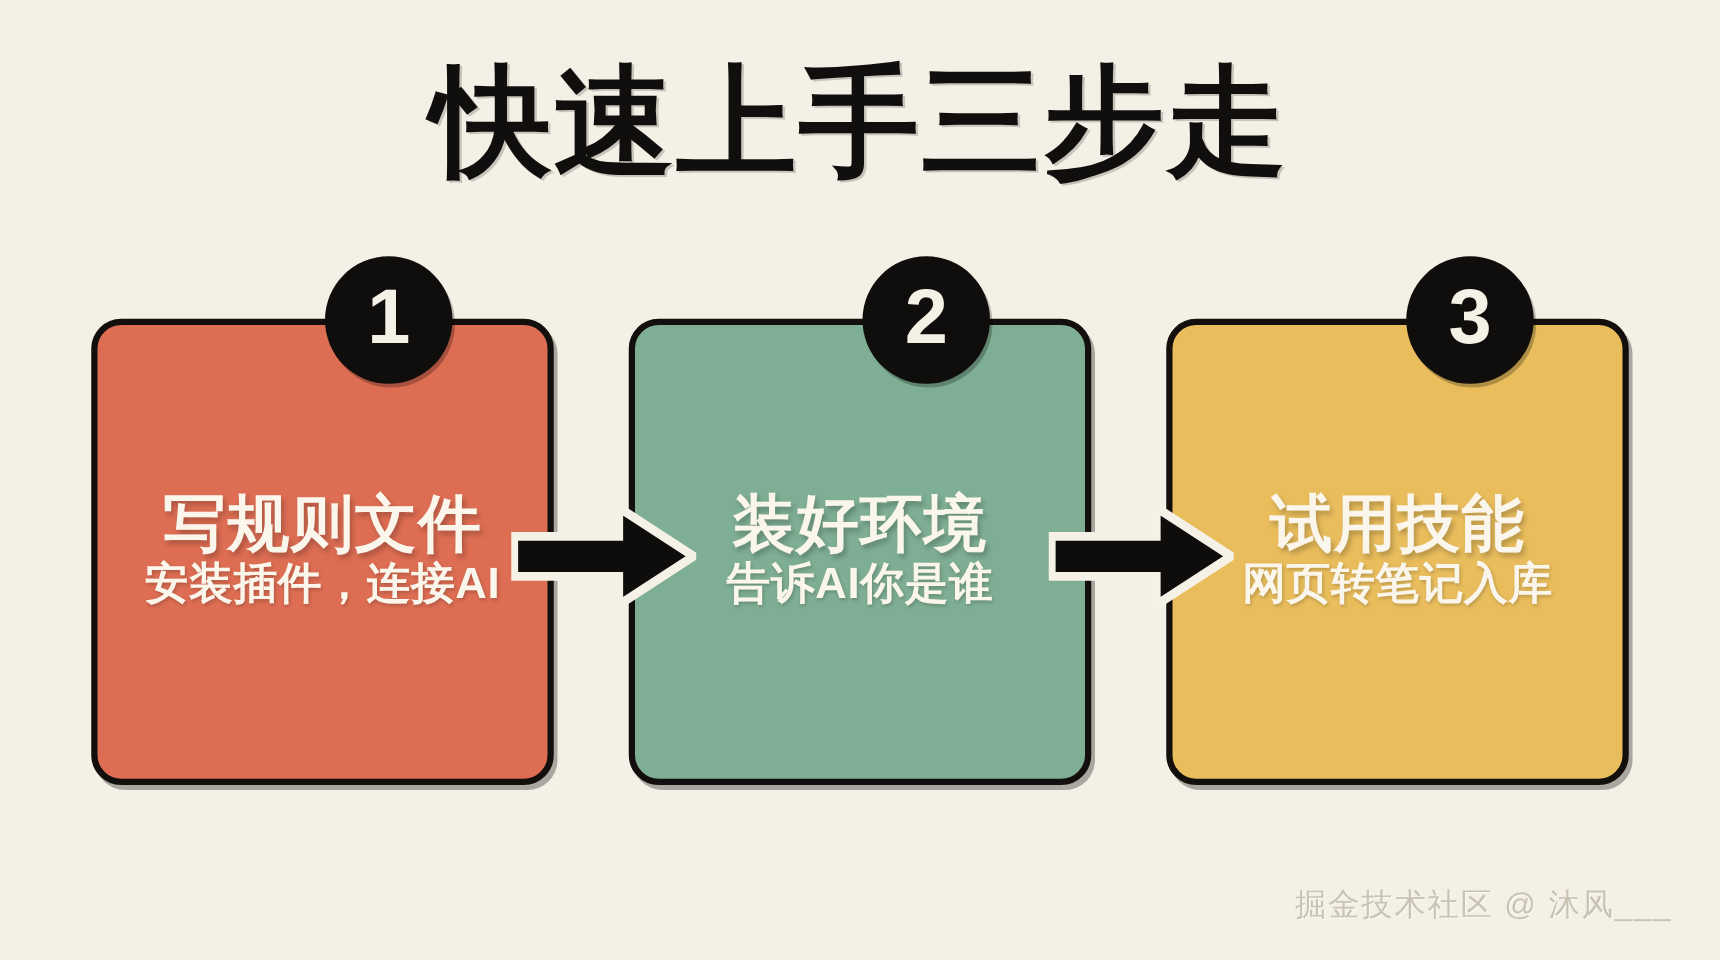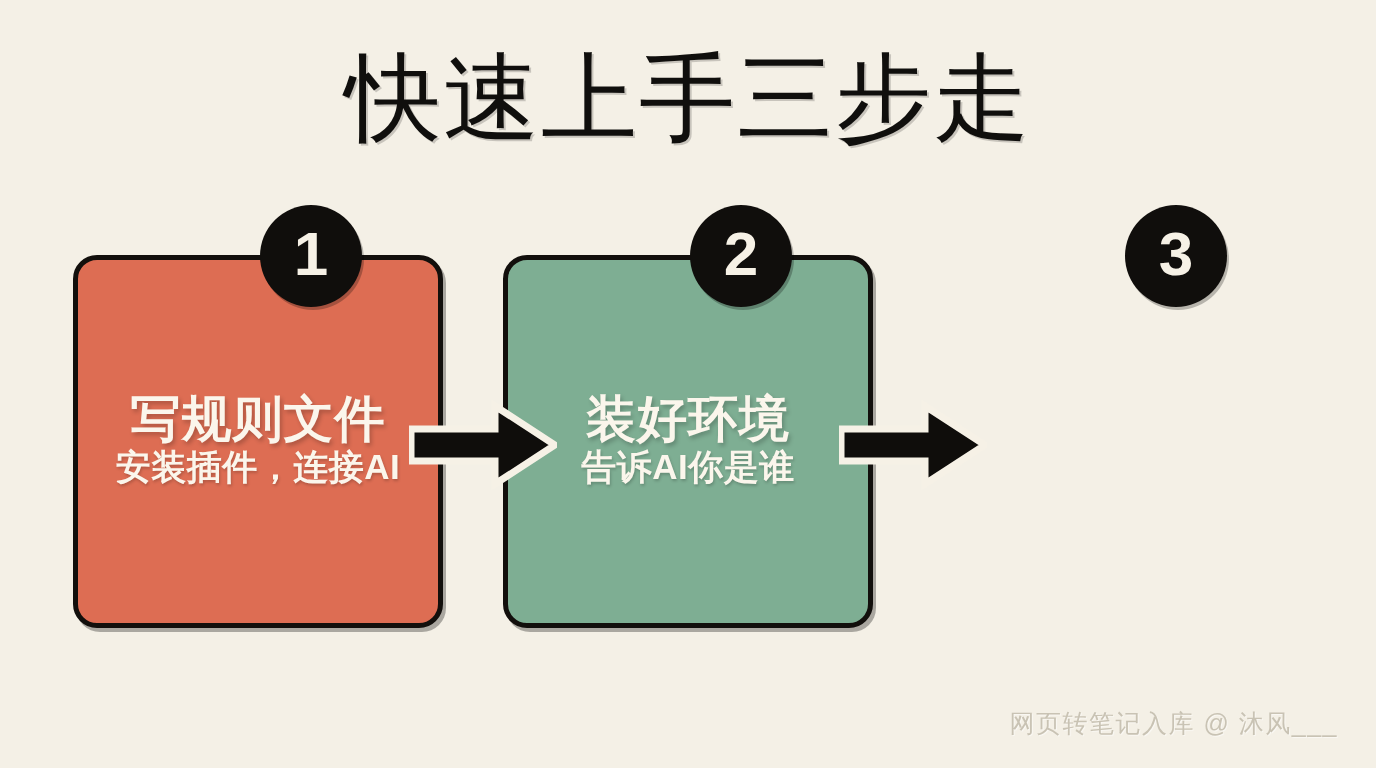--- a/index.html
+++ b/index.html
@@ -18,21 +18,21 @@
   
   .title-wrap{
     position:absolute;
     top:48px; left:0; right:0;
     text-align:center;
   }
   .title{
     display:inline-block;
     font-size:96px;
     line-height:1.05;
-    font-weight:400;
+    font-weight:700;
     color:#100f0d;
     letter-spacing:2px;
     text-shadow:2px 2px 0 rgba(0,0,0,0.18);
   }
 
   
   .steps{
     position:absolute;
     left:73px; top:255px;
     width:1230px; height:373px;
@@ -141,20 +141,26 @@
     </div>
   </div>
 
   <div class="card card-2">
     <div class="card-inner">
       <div class="card-title">装好环境</div>
       <div class="card-sub">告诉AI你是谁</div>
     </div>
   </div>
 
+  <div class="card card-3">
+    <div class="card-inner">
+      <div class="card-title">试用技能</div>
+      <div class="card-sub">网页转笔记入库</div>
+    </div>
+  </div>
 
   <div class="arrow arrow-1">
     <svg viewBox="0 0 148 90" xmlns="http://www.w3.org/2000/svg">
       <polygon points="2,29 86,29 86,6 146,45 86,84 86,61 2,61" fill="#0f0d0b" stroke="#f6f1e6" stroke-width="7" stroke-linejoin="miter"></polygon>
     </svg>
   </div>
 
   <div class="arrow arrow-2">
     <svg viewBox="0 0 148 90" xmlns="http://www.w3.org/2000/svg">
       <polygon points="2,29 86,29 86,6 146,45 86,84 86,61 2,61" fill="#0f0d0b" stroke="#f6f1e6" stroke-width="7" stroke-linejoin="miter"></polygon>
@@ -166,13 +172,13 @@
   </div>
   <div class="badge badge-2">
     <span>2</span>
   </div>
   <div class="badge badge-3">
     <span>3</span>
   </div>
 
 </div>
 
-<div class="watermark">网页转笔记入库 @ 沐风___</div>
+<div class="watermark">掘金技术社区 @ 沐风___</div>
 
 </body></html>

